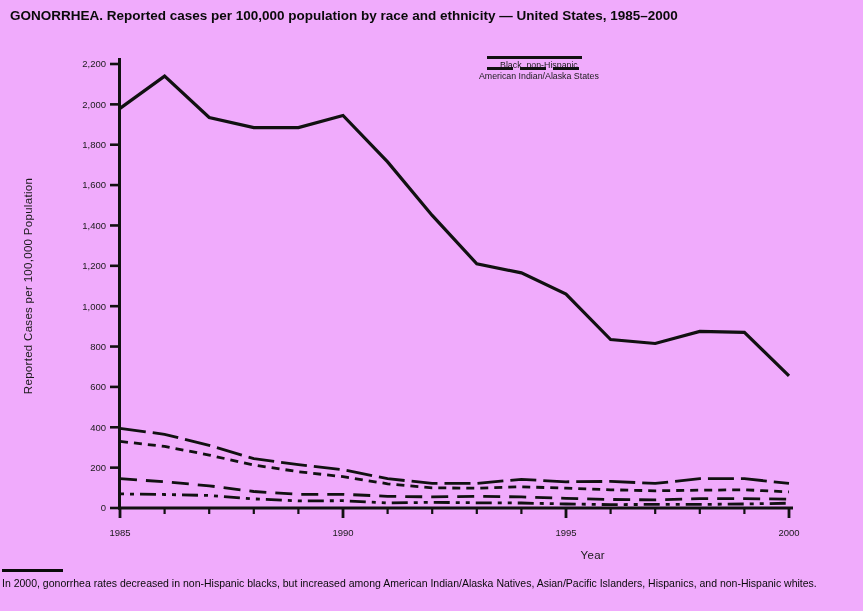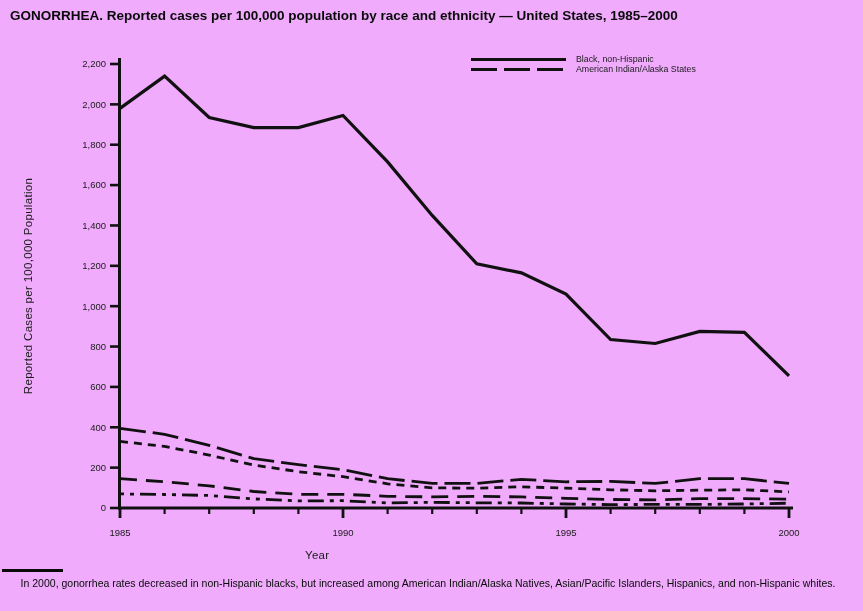--- a/index.html
+++ b/index.html
@@ -11,33 +11,33 @@
     position:absolute;left:10px;top:8px;width:840px;
     font-size:13.5px;font-weight:bold;letter-spacing:0px;color:#0a0a0a;
   }
   svg.chart{position:absolute;left:0;top:0;}
   .y-axis-title{
     position:absolute;left:-122px;top:280px;width:300px;text-align:center;
     transform:rotate(-90deg);transform-origin:center;
     font-size:11.5px;color:#1a1a1a;letter-spacing:0.3px;
   }
   .x-axis-title{
-    position:absolute;left:305px;top:549px;width:300px;text-align:left;
+    position:absolute;left:305px;top:549px;width:300px;text-align:right;
     font-size:11.5px;color:#1a1a1a;letter-spacing:0.3px;
   }
   .legend{position:absolute;left:470px;top:54px;}
-  .legend-row{display:flex;align-items:center;height:10.6px;}
+  .legend-row{display:flex;align-items:center;height:10.6px;flex-direction:column;}
   .legend-row svg{flex:0 0 auto;}
   .legend-label{
     margin-left:9px;font-size:8.8px;color:#1a1a1a;white-space:nowrap;line-height:1;
   }
   .footer-rule{position:absolute;left:2px;top:569px;width:61px;height:3px;background:#0a0a0a;}
   .footer-note{
     position:absolute;left:2px;top:576px;width:852px;
-    font-size:10.5px;line-height:1.35;color:#0a0a0a;text-align:center;
+    font-size:10.5px;line-height:1.35;color:#0a0a0a;
   }
 </style>
 </head>
 <body>
 
 <div class="page">
 
   <div class="chart-title">GONORRHEA. Reported cases per 100,000 population by race and ethnicity — United States, 1985–2000</div>
 
   <svg class="chart" id="chart-svg" width="863" height="611">

